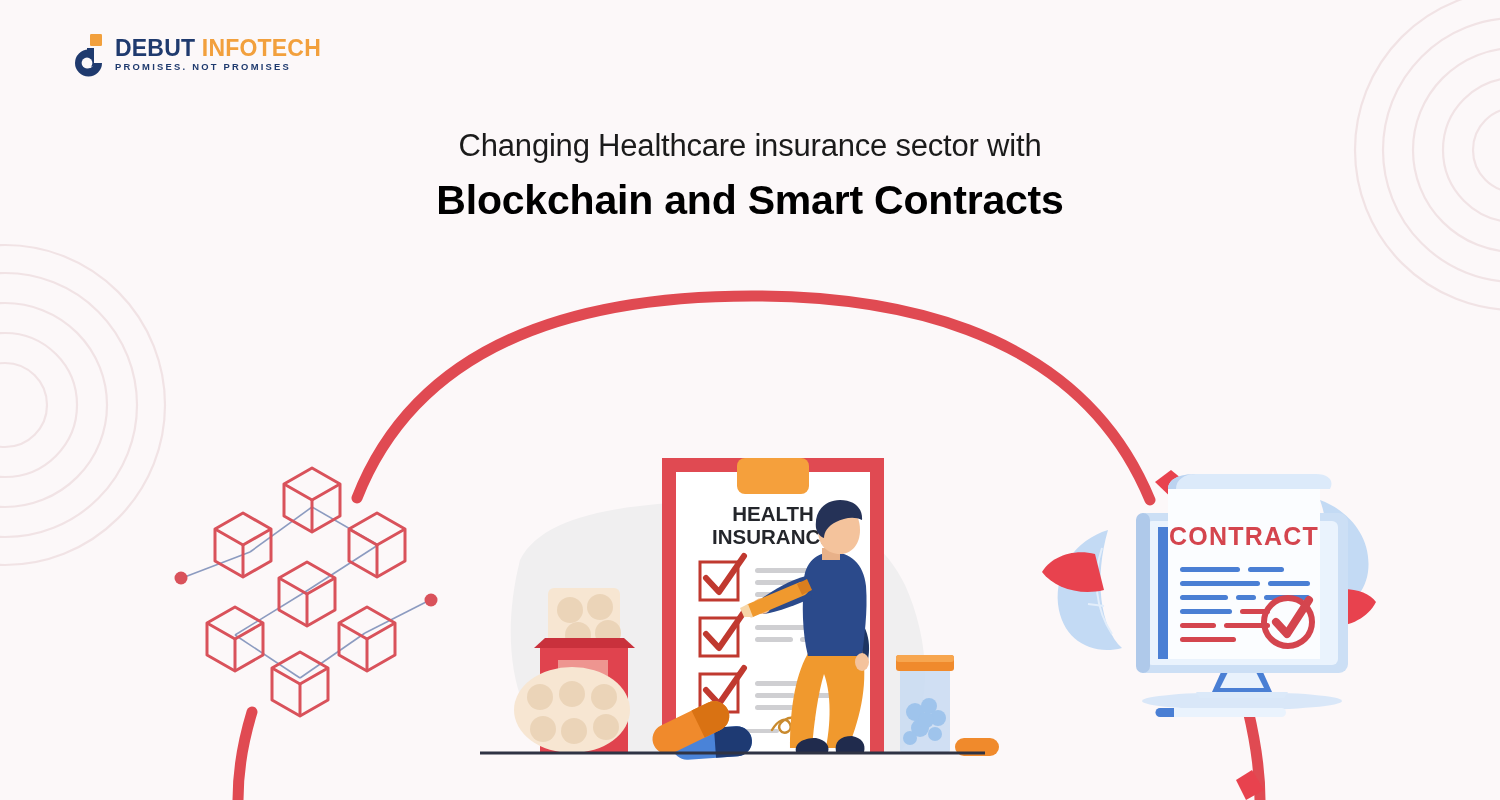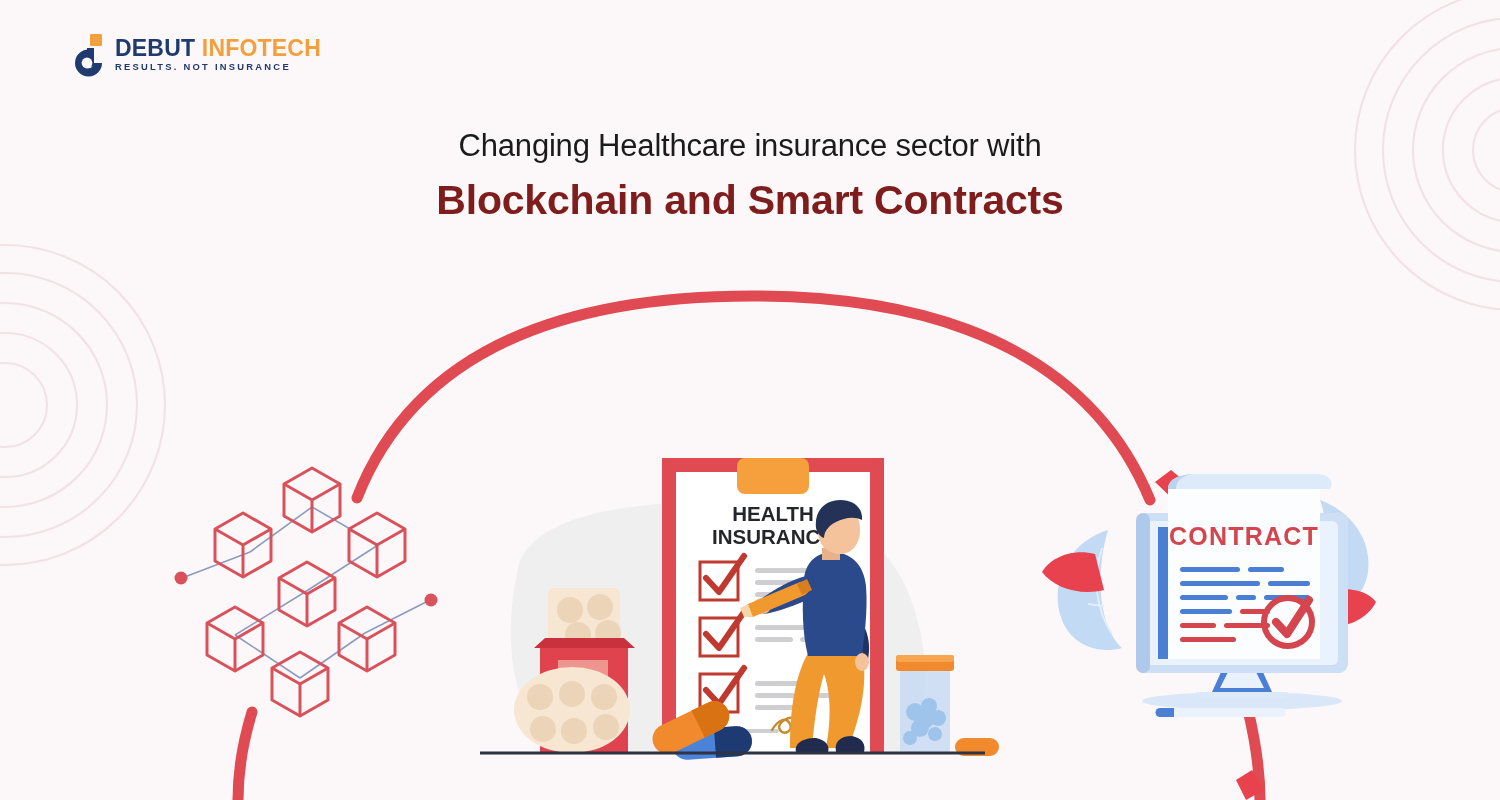--- a/index.html
+++ b/index.html
@@ -21,21 +21,21 @@
   #logo-mark { width:38px; height:45px; position:relative; flex:0 0 auto; }
   #logo-text { display:flex; flex-direction:column; justify-content:center; }
   #logo-wordmark { font-size:23px; font-weight:bold; letter-spacing:.2px; line-height:1.02; white-space:nowrap; }
   #logo-wordmark .w1 { color:#1F3A6E; }
   #logo-wordmark .w2 { color:#F2A03D; }
   #logo-tagline { font-size:9.4px; font-weight:bold; color:#1F3A6E; letter-spacing:2.25px; line-height:1.5; white-space:nowrap; }
 
   
   #headline { position:absolute; left:0; top:126px; width:1500px; text-align:center; }
   #headline-line1 { font-size:31px; color:#1b1b1b; font-weight:400; line-height:1.28; letter-spacing:-0.2px; }
-  #headline-line2 { font-size:41px; color:#7f1d1d; font-weight:bold; line-height:1.30; letter-spacing:-0.2px; margin-top:8px; }
+  #headline-line2 { font-size:41px; color:#000000; font-weight:bold; line-height:1.30; letter-spacing:-0.2px; margin-top:8px; }
 
   
   #art { position:absolute; left:0; top:0; width:1500px; height:800px; }
   #art svg { display:block; }
 </style>
 </head>
 <body>
 
 <div id="stage">
 
@@ -69,21 +69,21 @@
         <rect x="22" y="1" width="12" height="12" rx="1.2" fill="#F2A03D"></rect>
         <path d="M26 15 v16.5 a2 2 0 0 1 -2 2 h-5 v-18.5 z" fill="#1F3A6E"></path>
         <path d="M20.5 16.5 a13.5 13.5 0 1 0 13.5 13.5 h-8.2 a5.3 5.3 0 1 1 -5.3 -5.3 z" fill="#1F3A6E"></path>
         <circle cx="19" cy="30" r="5.4" fill="#FCF8F9"></circle>
       </svg>
     </div>
     <div id="logo-text">
       <div id="logo-wordmark">
         <span class="w1">DEBUT</span><span>&nbsp;</span><span class="w2">INFOTECH</span>
       </div>
-      <div id="logo-tagline">RESULTS. NOT INSURANCE</div>
+      <div id="logo-tagline">PROMISES. NOT PROMISES</div>
     </div>
   </div>
 
   <div id="headline">
     <div id="headline-line1">Changing Healthcare insurance sector with</div>
     <div id="headline-line2">Blockchain and Smart Contracts</div>
   </div>
 
   <div id="art">
     <svg width="1500" height="800" viewBox="0 0 1500 800">

